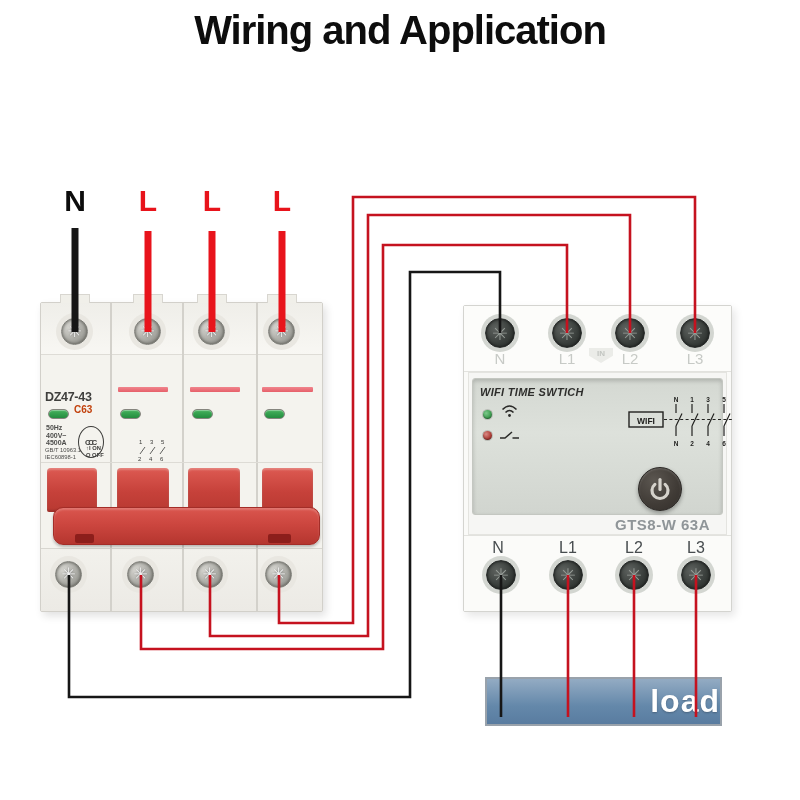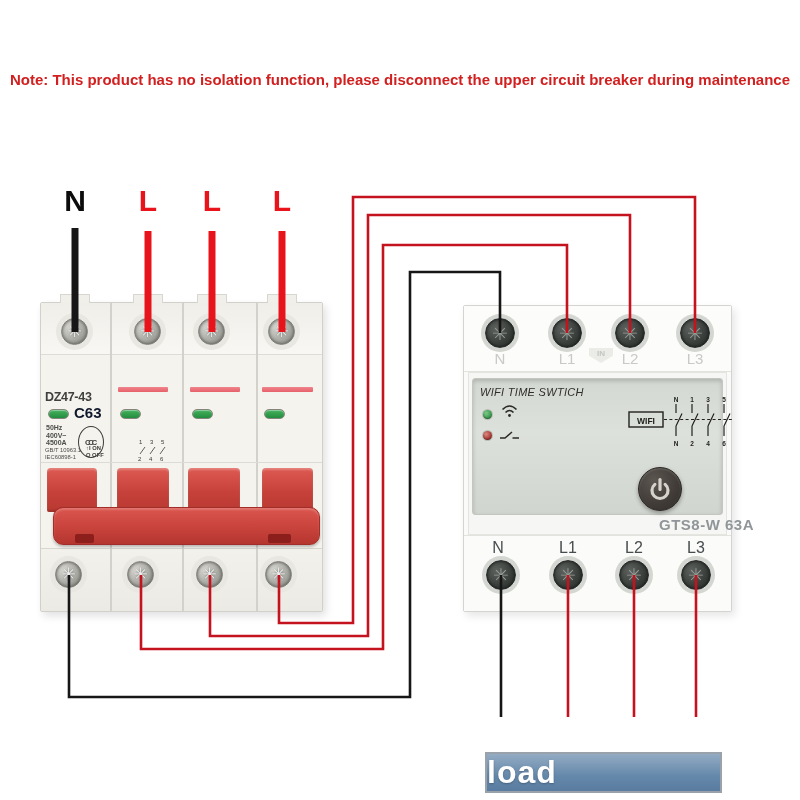--- a/index.html
+++ b/index.html
@@ -24,21 +24,21 @@
                  border:1px solid #d2d0ca; border-radius:2px; box-shadow:3px 4px 8px rgba(0,0,0,.12); }
   .brk-strip-top { left:41px; top:303px; width:281px; height:52px;
                    background:linear-gradient(180deg,#efeee9,#f8f7f3); border-bottom:1px solid #dedcd6; }
   .brk-strip-bottom { left:41px; top:548px; width:281px; height:63px;
                       background:linear-gradient(180deg,#f2f1ec,#eceae5); border-top:1px solid #d8d6d0; }
   .brk-tab { top:294px; width:30px; height:10px; background:#f0efe9; border:1px solid #d8d6d0; border-bottom:none; }
   .vsep { top:303px; width:2px; height:308px; background:#d3d1cb; }
   .crease { left:41px; width:281px; height:1px; background:#dddbd5; }
 
   .model-label { left:45px; top:390px; width:64px; font-size:12.5px; font-weight:bold; color:#3f3f3d; letter-spacing:-0.3px; }
-  .rating-label { left:74px; top:404px; font-size:15px; font-weight:bold; color:#0f172a; }
+  .rating-label { left:74px; top:404px; font-size:10px; font-weight:bold; color:#c2410c; }
   .indicator { width:21px; height:10px; border-radius:5px;
                background:linear-gradient(180deg,#45b25d,#238d3f); border:1px solid #85857e;
                box-shadow:inset 0 1px 1px rgba(255,255,255,.4); }
   .specs { left:46px; top:424px; font-size:7px; line-height:7.5px; font-weight:bold; color:#4c4c4a; }
   .ccc { left:78px; top:426px; width:26px; height:32px; border:1.5px solid #3c3c3a; border-radius:50%;
          display:flex; align-items:center; justify-content:center;
          font-size:7.5px; font-weight:bold; letter-spacing:-2px; color:#3c3c3a; padding-right:2px; }
   .standards { left:45px; top:447px; font-size:5.8px; line-height:7px; color:#4c4c4a; }
   .onoff { left:86px; top:445px; font-size:5.8px; line-height:7px; color:#3c3c3a; font-weight:bold; }
   .pole-stripe { top:387px; width:50px; height:4.5px; background:linear-gradient(180deg,#f0858d,#e65f69); border-radius:1px; }
@@ -65,50 +65,50 @@
 
   
   .sw-backing { left:463px; top:305px; width:269px; height:307px; background:#fafaf8;
                 border:1px solid #d4d4d0; border-radius:2px; box-shadow:3px 4px 8px rgba(0,0,0,.10); }
   .sw-strip-top { left:464px; top:306px; width:267px; height:66px; background:#fcfcfa; border-bottom:1px solid #e2e2de; }
   .sw-strip-bottom { left:464px; top:535px; width:267px; height:76px; background:#fbfbf9; border-top:1px solid #e2e2de; }
   .sw-flange { left:468px; top:372px; width:259px; height:163px; background:#f6f6f4; border:1px solid #e4e4e0; }
   .sw-panel { left:472px; top:378px; width:251px; height:137px; border-radius:3px;
               background:linear-gradient(180deg,#d4d8d2,#dde1db 40%,#d1d5cf);
               border:1px solid #c4c7c1; box-shadow:inset 0 2px 4px rgba(0,0,0,.18); }
-  .panel-title { left:480px; top:386px; font-size:11px; font-weight:normal; font-style:italic; color:#2e2e2c; letter-spacing:.3px; }
+  .panel-title { left:480px; top:386px; font-size:11px; font-weight:bold; font-style:italic; color:#2e2e2c; letter-spacing:.3px; }
   .led { width:9px; height:9px; border-radius:50%; box-shadow:0 0 0 1px #b9bcb6, inset 0 -1px 1px rgba(0,0,0,.35); }
   .led-green { background:radial-gradient(circle at 35% 35%, #7cc98a, #3c9a4e 60%, #2a7a3a); }
   .led-red   { background:radial-gradient(circle at 35% 35%, #d98a84, #aa3a34 60%, #8c2b27); }
   .sw-label-top { top:350px; width:40px; text-align:center; font-size:15px; color:#c7cac6; }
   .in-badge { left:589px; top:348px; width:24px; height:15px; background:#ebece8; color:#c2c5c1;
               font-size:8px; font-weight:bold; text-align:center; line-height:12px;
               clip-path:polygon(0 0,100% 0,100% 52%,50% 100%,0 52%); }
   .sw-label-bottom { top:539px; width:40px; text-align:center; font-size:16px; color:#474c4f; }
-  .model-badge { left:588px; top:516px; width:166px; text-align:right; font-size:15px; font-weight:bold; color:#8f9598; letter-spacing:.5px; }
+  .model-badge { left:544px; top:516px; width:166px; text-align:right; font-size:15px; font-weight:bold; color:#8f9598; letter-spacing:.5px; }
   .power-btn { left:638px; top:467px; width:44px; height:44px; border-radius:50%;
                background:radial-gradient(circle at 35% 30%, #5b5650, #403b36 60%, #322e2a);
                border:1px solid #2a2724; box-shadow:0 2px 4px rgba(0,0,0,.35), inset 0 1px 2px rgba(255,255,255,.18);
                display:flex; align-items:center; justify-content:center; }
 
   
-  .load-bar { left:485px; top:752px; width:237px; height:41px;
+  .load-bar { left:485px; top:677px; width:237px; height:49px;
               background:linear-gradient(180deg,#93abc3,#6488aa 60%,#597ca0);
-              border:2px solid #99a2ab; display:flex; align-items:center; justify-content:flex-start; }
+              border:2px solid #99a2ab; display:flex; align-items:center; justify-content:flex-end; }
   .load-bar span { color:#fff; font-size:32px; font-weight:bold; letter-spacing:1px; text-shadow:0 1px 2px rgba(0,0,0,.25); }
 
   svg.overlay { left:0; top:0; pointer-events:none; }
   svg text { font-family:"Liberation Sans","DejaVu Sans",sans-serif; }
 </style>
 </head>
 <body>
 
 <div class="stage">
 
-  <div class="abs note">Note: This product has no isolation function, please disconnect the upper circuit breaker during maintenance</div>
+  <div class="abs title">Wiring and Application</div>
 
   <div class="abs feed-label feed-n" style="left:57px;">N</div>
   <div class="abs feed-label feed-l" style="left:130px;">L</div>
   <div class="abs feed-label feed-l" style="left:194px;">L</div>
   <div class="abs feed-label feed-l" style="left:264px;">L</div>
 
   <div class="abs brk-backing"></div>
   <div class="abs brk-tab" style="left:60px;"></div>
   <div class="abs brk-tab" style="left:133px;"></div>
   <div class="abs brk-tab" style="left:197px;"></div>

